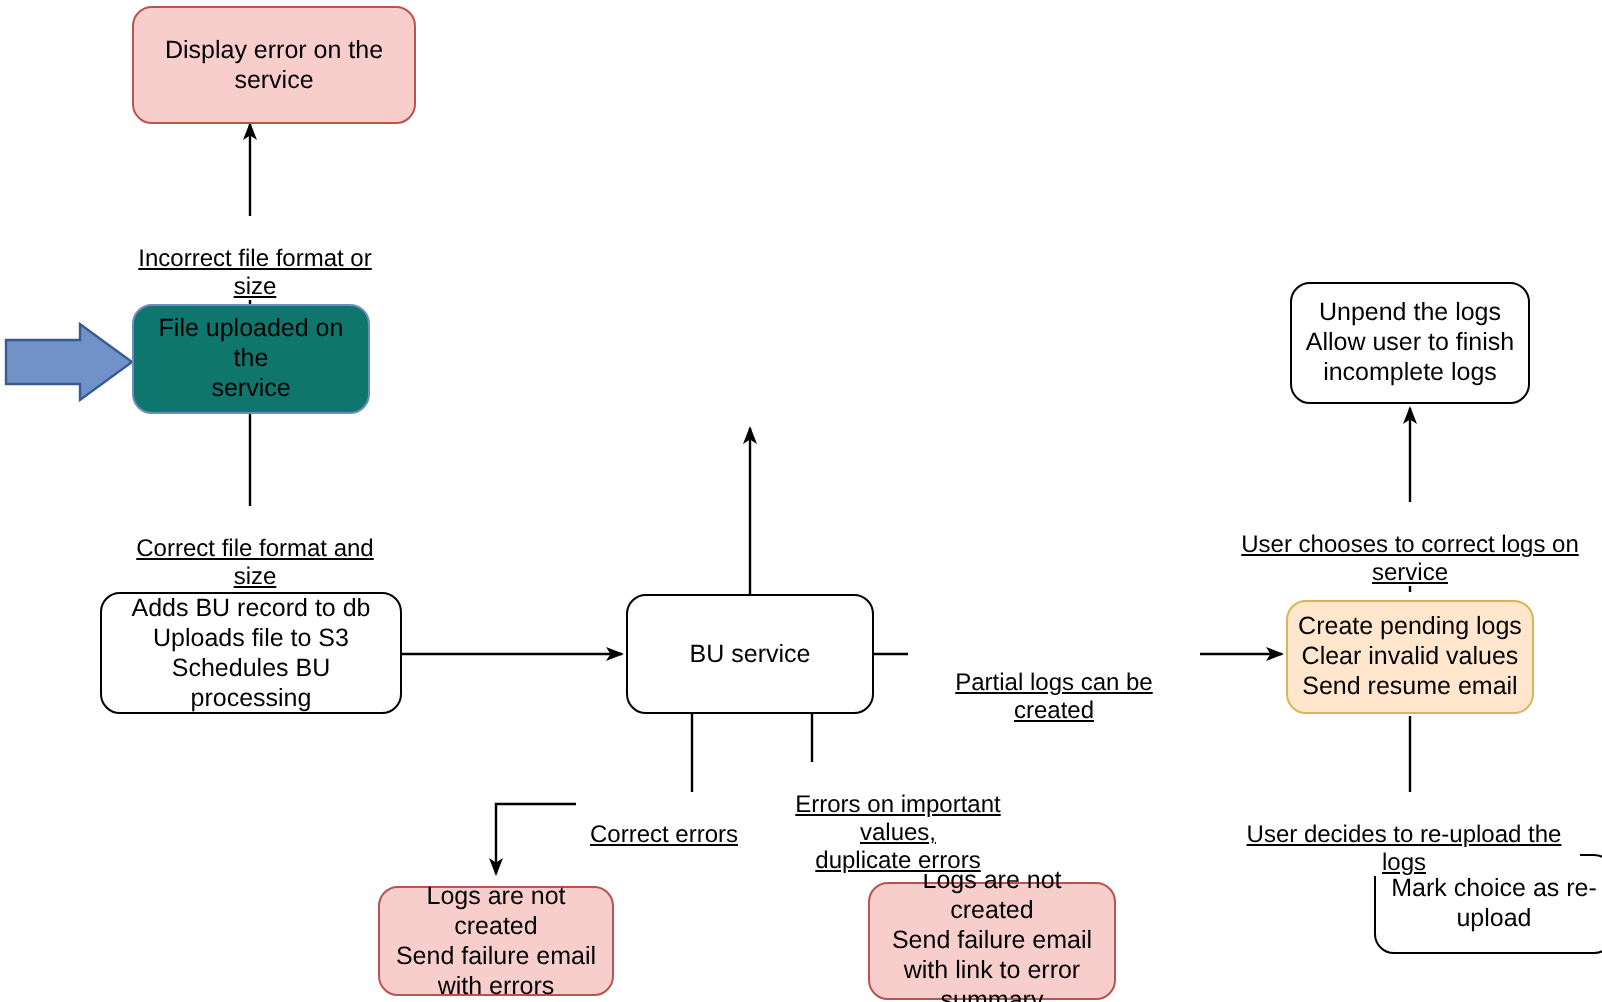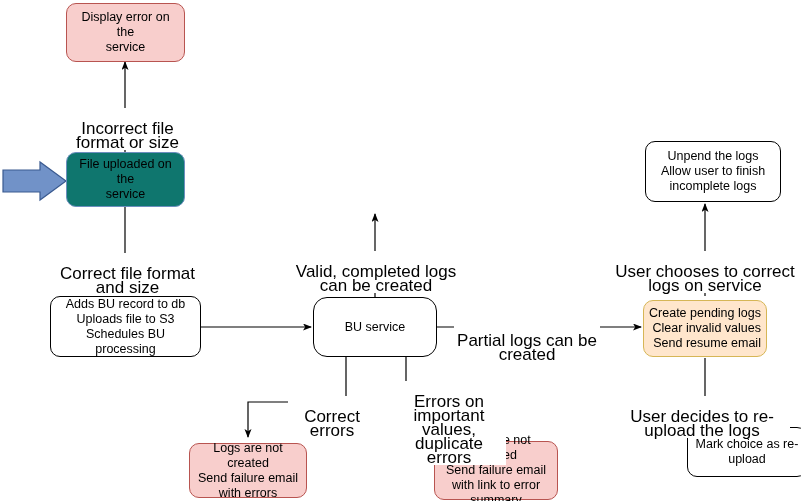--- a/index.html
+++ b/index.html
@@ -37,33 +37,34 @@
     line-height: 15px;
     color: #000000;
     background: #ffffff;
     white-space: pre-line;
     padding: 2px 4px;
     z-index: 2;
   }
   .node.pink   { background: #f8cecc; border-color: #b85450; }
   .node.blue   { background: #0f766e; border-color: #6c8ebf; }
   .node.green  { background: #d5e8d4; border-color: #82b366; }
-  .node.yellow { background: #ffe6cc; border-color: #d6b656; text-align: right; }
+  .node.yellow { background: #ffe6cc; border-color: #d6b656; }
   .node.plain  { background: #ffffff; border-color: #000000; }
 
   .edge-label {
     position: absolute;
-    font-size: 17px;
+    font-size: 12px;
     line-height: 14px;
     color: #000000;
     background: #ffffff;
     text-align: center;
     white-space: pre-line;
     padding: 0 2px;
     z-index: 3;
+    text-decoration: underline;
   }
 </style>
 </head>
 <body>
 
 <div id="canvas">
 
   <svg id="edges" viewBox="0 0 801 501" xmlns="http://www.w3.org/2000/svg">
     <defs>
       <marker id="arrow" markerWidth="10" markerHeight="10" refX="8" refY="3.5" orient="auto" markerUnits="userSpaceOnUse">
@@ -85,42 +86,42 @@
 
     <polyline points="346,357 346,402 248,402 248,437" fill="none" stroke="#000000" stroke-width="1.2" marker-end="url(#arrow)"></polyline>
 
     <polyline points="406,357 406,383 497,383 497,435" fill="none" stroke="#000000" stroke-width="1.2" marker-end="url(#arrow)"></polyline>
 
     <line x1="705" y1="358" x2="705" y2="442" stroke="#000000" stroke-width="1.2" marker-end="url(#arrow)"></line>
 
     <polygon points="3,170 40,170 40,162 66,181 40,200 40,192 3,192" fill="#7192c8" stroke="#3a5a90" stroke-width="1.2"></polygon>
   </svg>
 
-  <div class="node pink" style="left:66px; top:3px; width:119px; height:59px;">
+  <div class="node pink" style="left:66px; top:3px; width:142px; height:59px;">
     <span>Display error on the
 service</span>
   </div>
 
   <div class="node blue" style="left:66px; top:152px; width:119px; height:55px;">
     <span>File uploaded on the
 service</span>
   </div>
 
   <div class="node plain" style="left:50px; top:296px; width:151px; height:61px;">
     <span>Adds BU record to db
 Uploads file to S3
 Schedules BU processing</span>
   </div>
 
 
-  <div class="node plain" style="left:313px; top:297px; width:124px; height:60px;border-radius:14px;">
+  <div class="node plain" style="left:313px; top:297px; width:124px; height:60px;">
     <span>BU service</span>
   </div>
 
-  <div class="node plain" style="left:645px; top:141px; width:136px; height:61px;">
+  <div class="node plain" style="left:645px; top:141px; width:120px; height:61px;">
     <span>Unpend the logs
 Allow user to finish
 incomplete logs</span>
   </div>
 
   <div class="node yellow" style="left:643px; top:300px; width:124px; height:57px;">
     <span>Create pending logs
 Clear invalid values
 Send resume email</span>
   </div>
@@ -144,23 +145,20 @@
   </div>
 
   <div class="edge-label" style="left:58px; top:108px; width:135px;">
     <span>Incorrect file format or size</span>
   </div>
 
   <div class="edge-label" style="left:57px; top:253px; width:137px;">
     <span>Correct file format and size</span>
   </div>
 
-  <div class="edge-label" style="left:280px; top:251px; width:188px;">
-    <span>Valid, completed logs can be created</span>
-  </div>
 
   <div class="edge-label" style="left:454px; top:320px; width:142px;">
     <span>Partial logs can be created</span>
   </div>
 
   <div class="edge-label" style="left:606px; top:251px; width:194px;">
     <span>User chooses to correct logs on service</span>
   </div>
 
   <div class="edge-label" style="left:288px; top:396px; width:84px;">

